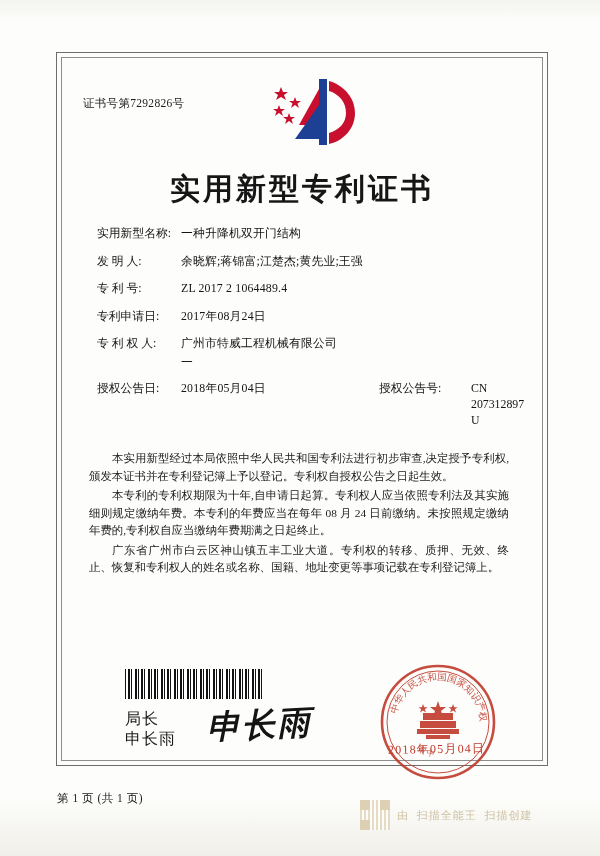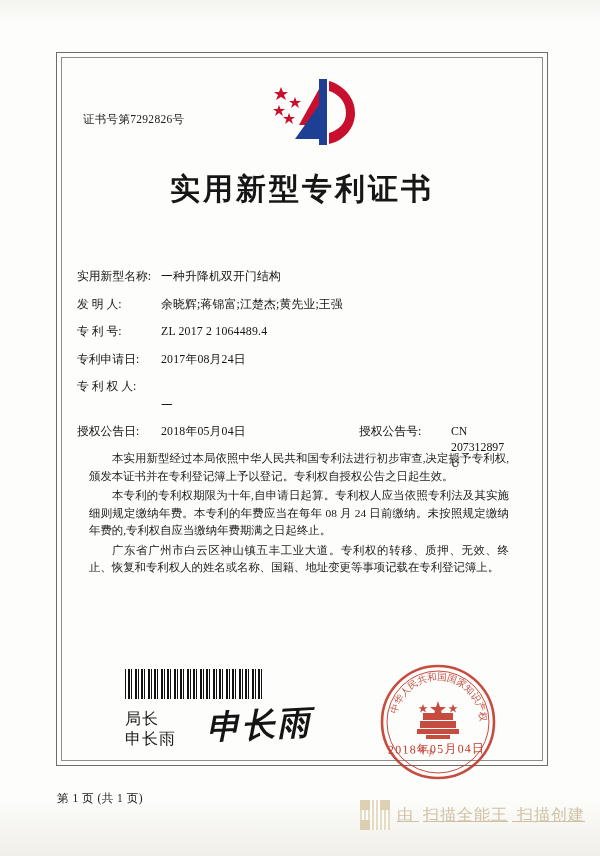--- a/index.html
+++ b/index.html
@@ -44,21 +44,20 @@
     left: 4px; top: 4px; right: 4px; bottom: 4px;
     border: 0.8px solid #8d8d8d;
   }
   
   .cert-no {
     position: absolute;
     left: 26px; top: 43px;
     font-size: 11.5px;
     letter-spacing: 0.3px;
     color: #1c1c1c;
-    margin-top: 16px;
   }
   .logo {
     position: absolute;
     left: 212px; top: 22px;
     width: 96px; height: 74px;
   }
   .seal-topright {
     position: absolute;
     right: 16px; top: 10px;
     width: 84px; height: 84px;
@@ -72,23 +71,22 @@
     font-weight: bold;
     letter-spacing: 3px;
     color: #161616;
     font-family: "Liberation Serif", "DejaVu Serif", serif;
     margin-top: 12px;
   }
 
   
   .fields {
     position: absolute;
-    left: 20px; top: 172px;
+    left: 40px; top: 172px;
     width: 428px;
-    margin-top: 43px;
   }
   .frow {
     display: flex;
     align-items: flex-start;
     margin-bottom: 11.5px;
     font-size: 11.8px;
     line-height: 16px;
   }
   .flabel {
     width: 84px;
@@ -204,25 +202,24 @@
   .qr {
     width: 30px; height: 30px;
     background:
       linear-gradient(#d8c9a8,#d8c9a8) 0 0/10px 10px no-repeat,
       linear-gradient(#d8c9a8,#d8c9a8) 20px 0/10px 10px no-repeat,
       linear-gradient(#d8c9a8,#d8c9a8) 0 20px/10px 10px no-repeat,
       repeating-linear-gradient(90deg,#e3d7bd 0 2px,#fdfdfb 2px 4px);
     opacity: 0.85;
   }
   .scan-text {
-    font-size: 16px;
+    font-size: 11px;
     color: #cfc2a4;
     letter-spacing: 1px;
     white-space: nowrap;
-    text-decoration: underline;
   }
   .scan-text .sep { margin: 0 4px; }
 </style>
 </head>
 <body>
 
 <div class="page">
 
   <div class="scan-edge-top"></div>
   <div class="scan-edge-bottom"></div>
@@ -269,20 +266,21 @@
       <div class="frow">
         <div class="flabel">专 利 号:</div>
         <div class="fvalue">ZL 2017 2 1064489.4</div>
       </div>
       <div class="frow">
         <div class="flabel">专利申请日:</div>
         <div class="fvalue">2017年08月24日</div>
       </div>
       <div class="frow">
         <div class="flabel">专 利 权 人:</div>
+        <div class="fvalue">广州市特威工程机械有限公司</div>
       </div>
       <div class="addr-cont">一</div>
       <div class="frow two">
         <div class="flabel">授权公告日:</div>
         <div class="fvalue">2018年05月04日</div>
         <div class="flabel2">授权公告号:</div>
         <div class="fvalue2">CN 207312897 U</div>
       </div>
     </div>
 

